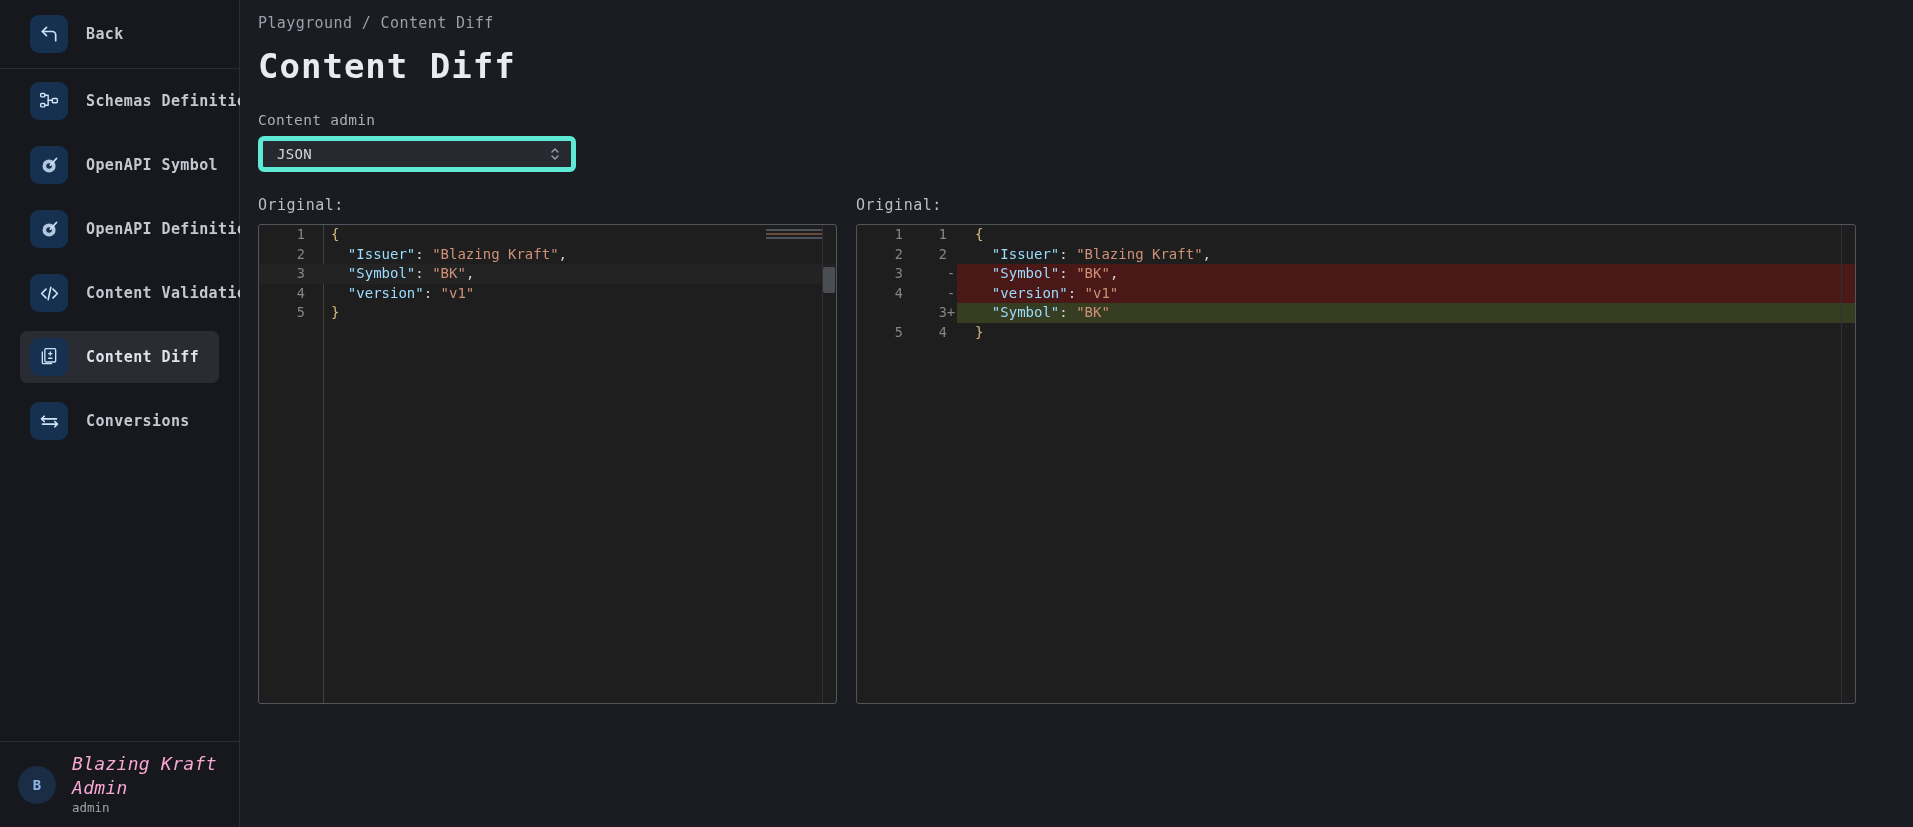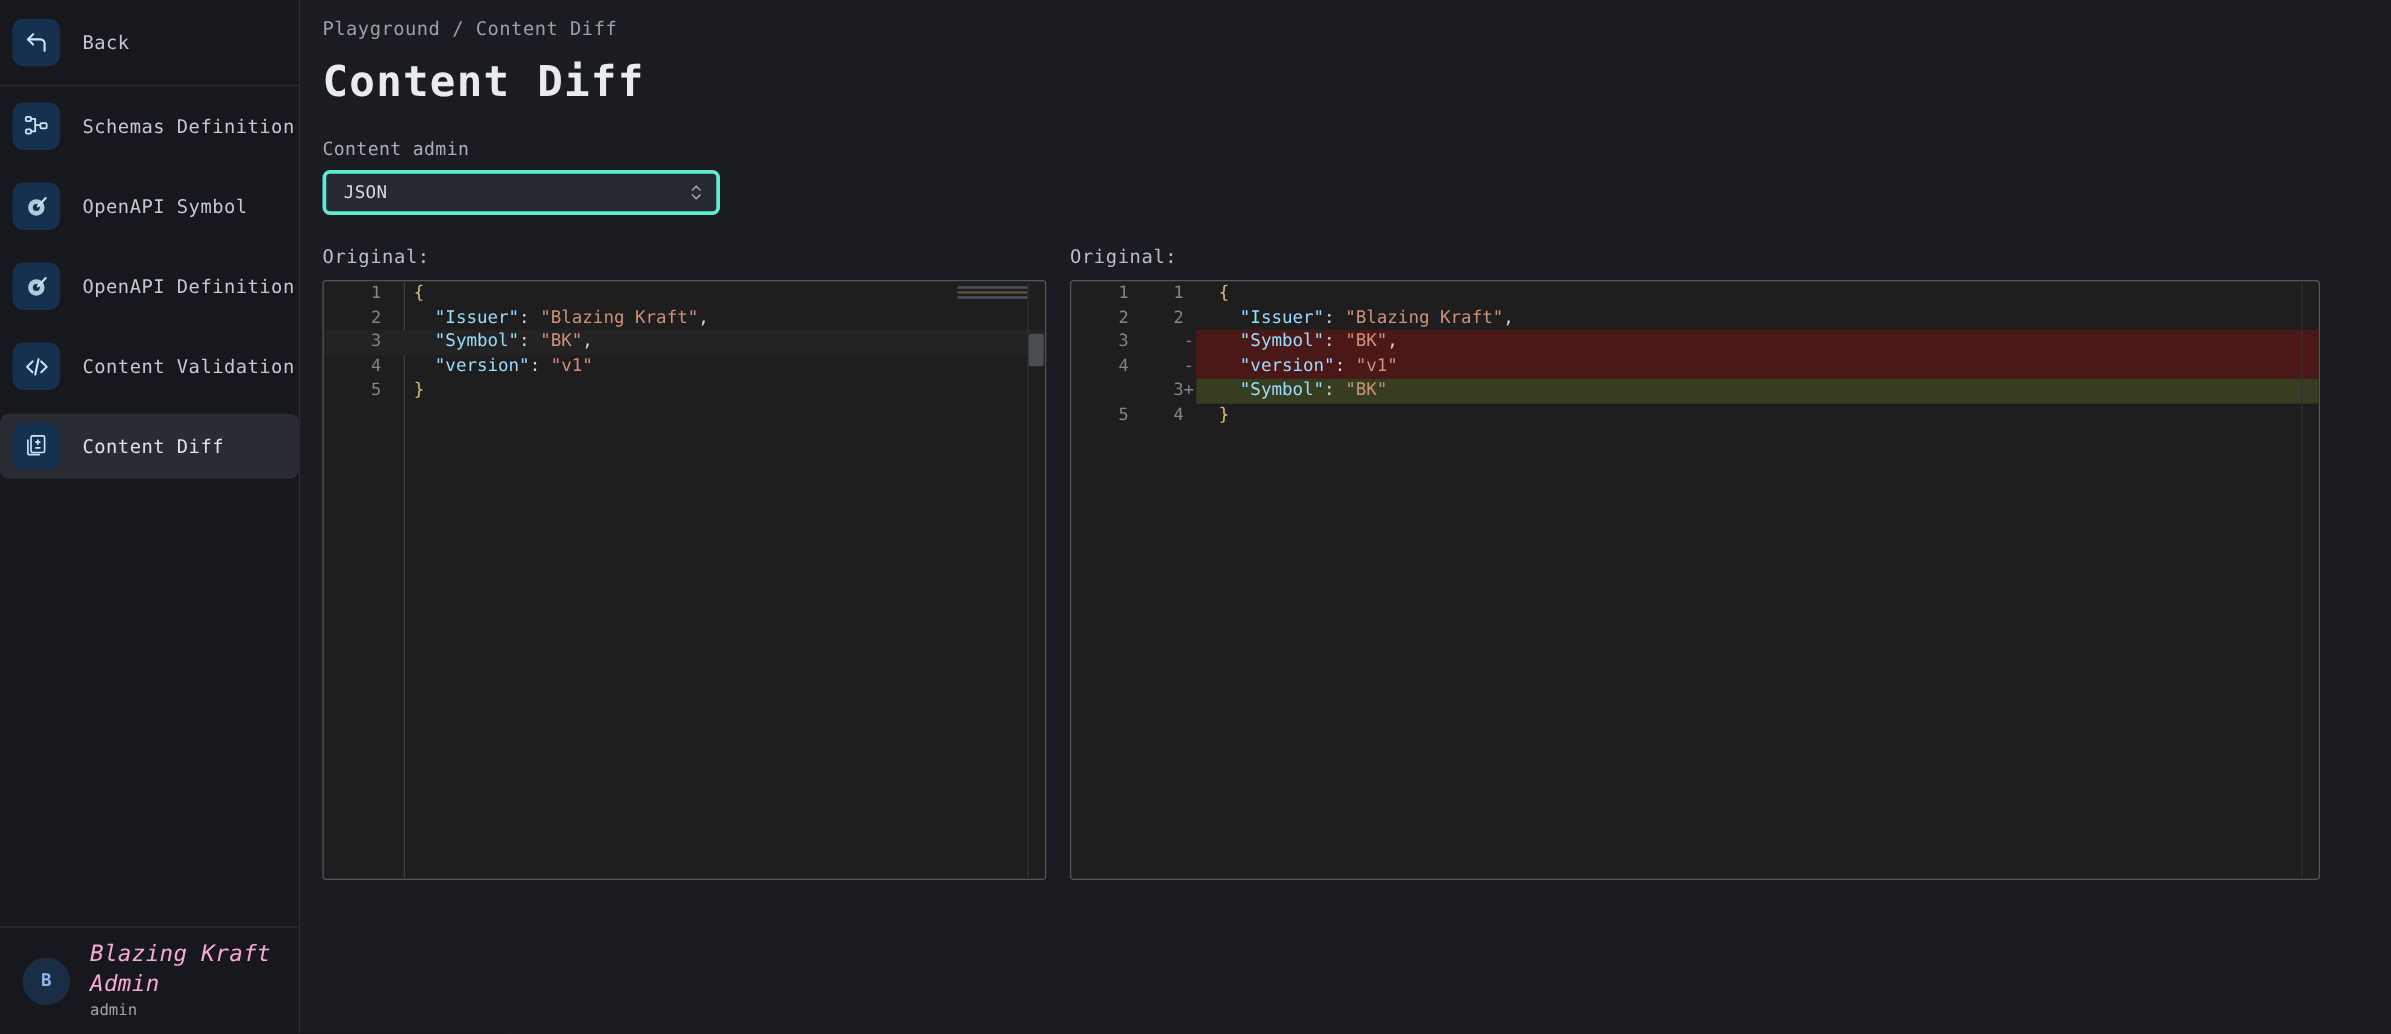--- a/index.html
+++ b/index.html
@@ -15,21 +15,21 @@
   .sidebar {
     width: 240px; height: 827px;
     background: #16181d;
     border-right: 1px solid #2a2d35;
     display: flex; flex-direction: column;
     flex: 0 0 240px;
     position: relative;
   }
   .side-top { padding: 8px 0 0 0; }
   .side-divider { height: 1px; background: #2a2d35; margin: 8px 0 6px 0; }
-  .nav-list { padding: 0 0; display: flex; flex-direction: column; }
+  .nav-list { padding: 0 20px; display: flex; flex-direction: column; font-weight: bold; }
 
   .nav-item {
     display: flex; align-items: center;
     gap: 18px;
     height: 52px;
     padding: 0 10px;
     border-radius: 7px;
     cursor: pointer;
     margin-bottom: 12px;
   }
@@ -94,21 +94,21 @@
     margin: 14px 0 0 0;
   }
   .field-label {
     font-size: 14.5px; color: #a9aeb8;
     letter-spacing: 0.3px;
     margin: 26px 0 8px 0;
   }
   .select-box {
     width: 318px; height: 36px;
     background: #272930;
-    border: 3px solid #5eead4;
+    border: 5px solid #5eead4;
     border-radius: 6px;
     display: flex; align-items: center;
     padding: 0 10px 0 14px;
     cursor: pointer;
     position: relative;
     justify-content: flex-end;
   }
   .select-val { font-size: 14px; color: #d4d8df; flex: 1 1 auto; letter-spacing: 0.3px; }
   .chev { display: flex; flex-direction: column; gap: 2px; color: #9aa0ab; }
   .chev svg { display: block; }
@@ -284,20 +284,31 @@
           <span class="nav-ico">
             <svg width="20" height="20" viewBox="0 0 24 24" fill="none" stroke="#cfe2f8" stroke-width="1.6" stroke-linecap="round" stroke-linejoin="round">
               <path d="M4 6v13a1 1 0 0 0 1 1h10"></path>
               <rect x="7" y="2" width="13" height="16" rx="1.5"></rect>
               <line x1="13.5" y1="6" x2="13.5" y2="10"></line>
               <line x1="11.5" y1="8" x2="15.5" y2="8"></line>
               <line x1="11.5" y1="13.5" x2="15.5" y2="13.5"></line>
             </svg>
           </span>
           <span class="nav-label">Content Diff</span>
+        </div>
+        <div class="nav-item">
+          <span class="nav-ico">
+            <svg width="21" height="21" viewBox="0 0 24 24" fill="none" stroke="#cfe2f8" stroke-width="1.9" stroke-linecap="round" stroke-linejoin="round">
+              <polyline points="6,6 3,9 6,12"></polyline>
+              <line x1="3" y1="9" x2="20" y2="9"></line>
+              <polyline points="18,12 21,15 18,18"></polyline>
+              <line x1="21" y1="15" x2="4" y2="15"></line>
+            </svg>
+          </span>
+          <span class="nav-label">Conversions</span>
         </div>
       </div>
 
     <div class="side-spacer"></div>
 
     <div class="side-foot">
       <div class="avatar">B</div>
       <div>
         <div class="user-name">Blazing Kraft Admin</div>
         <div class="user-role">admin</div>

